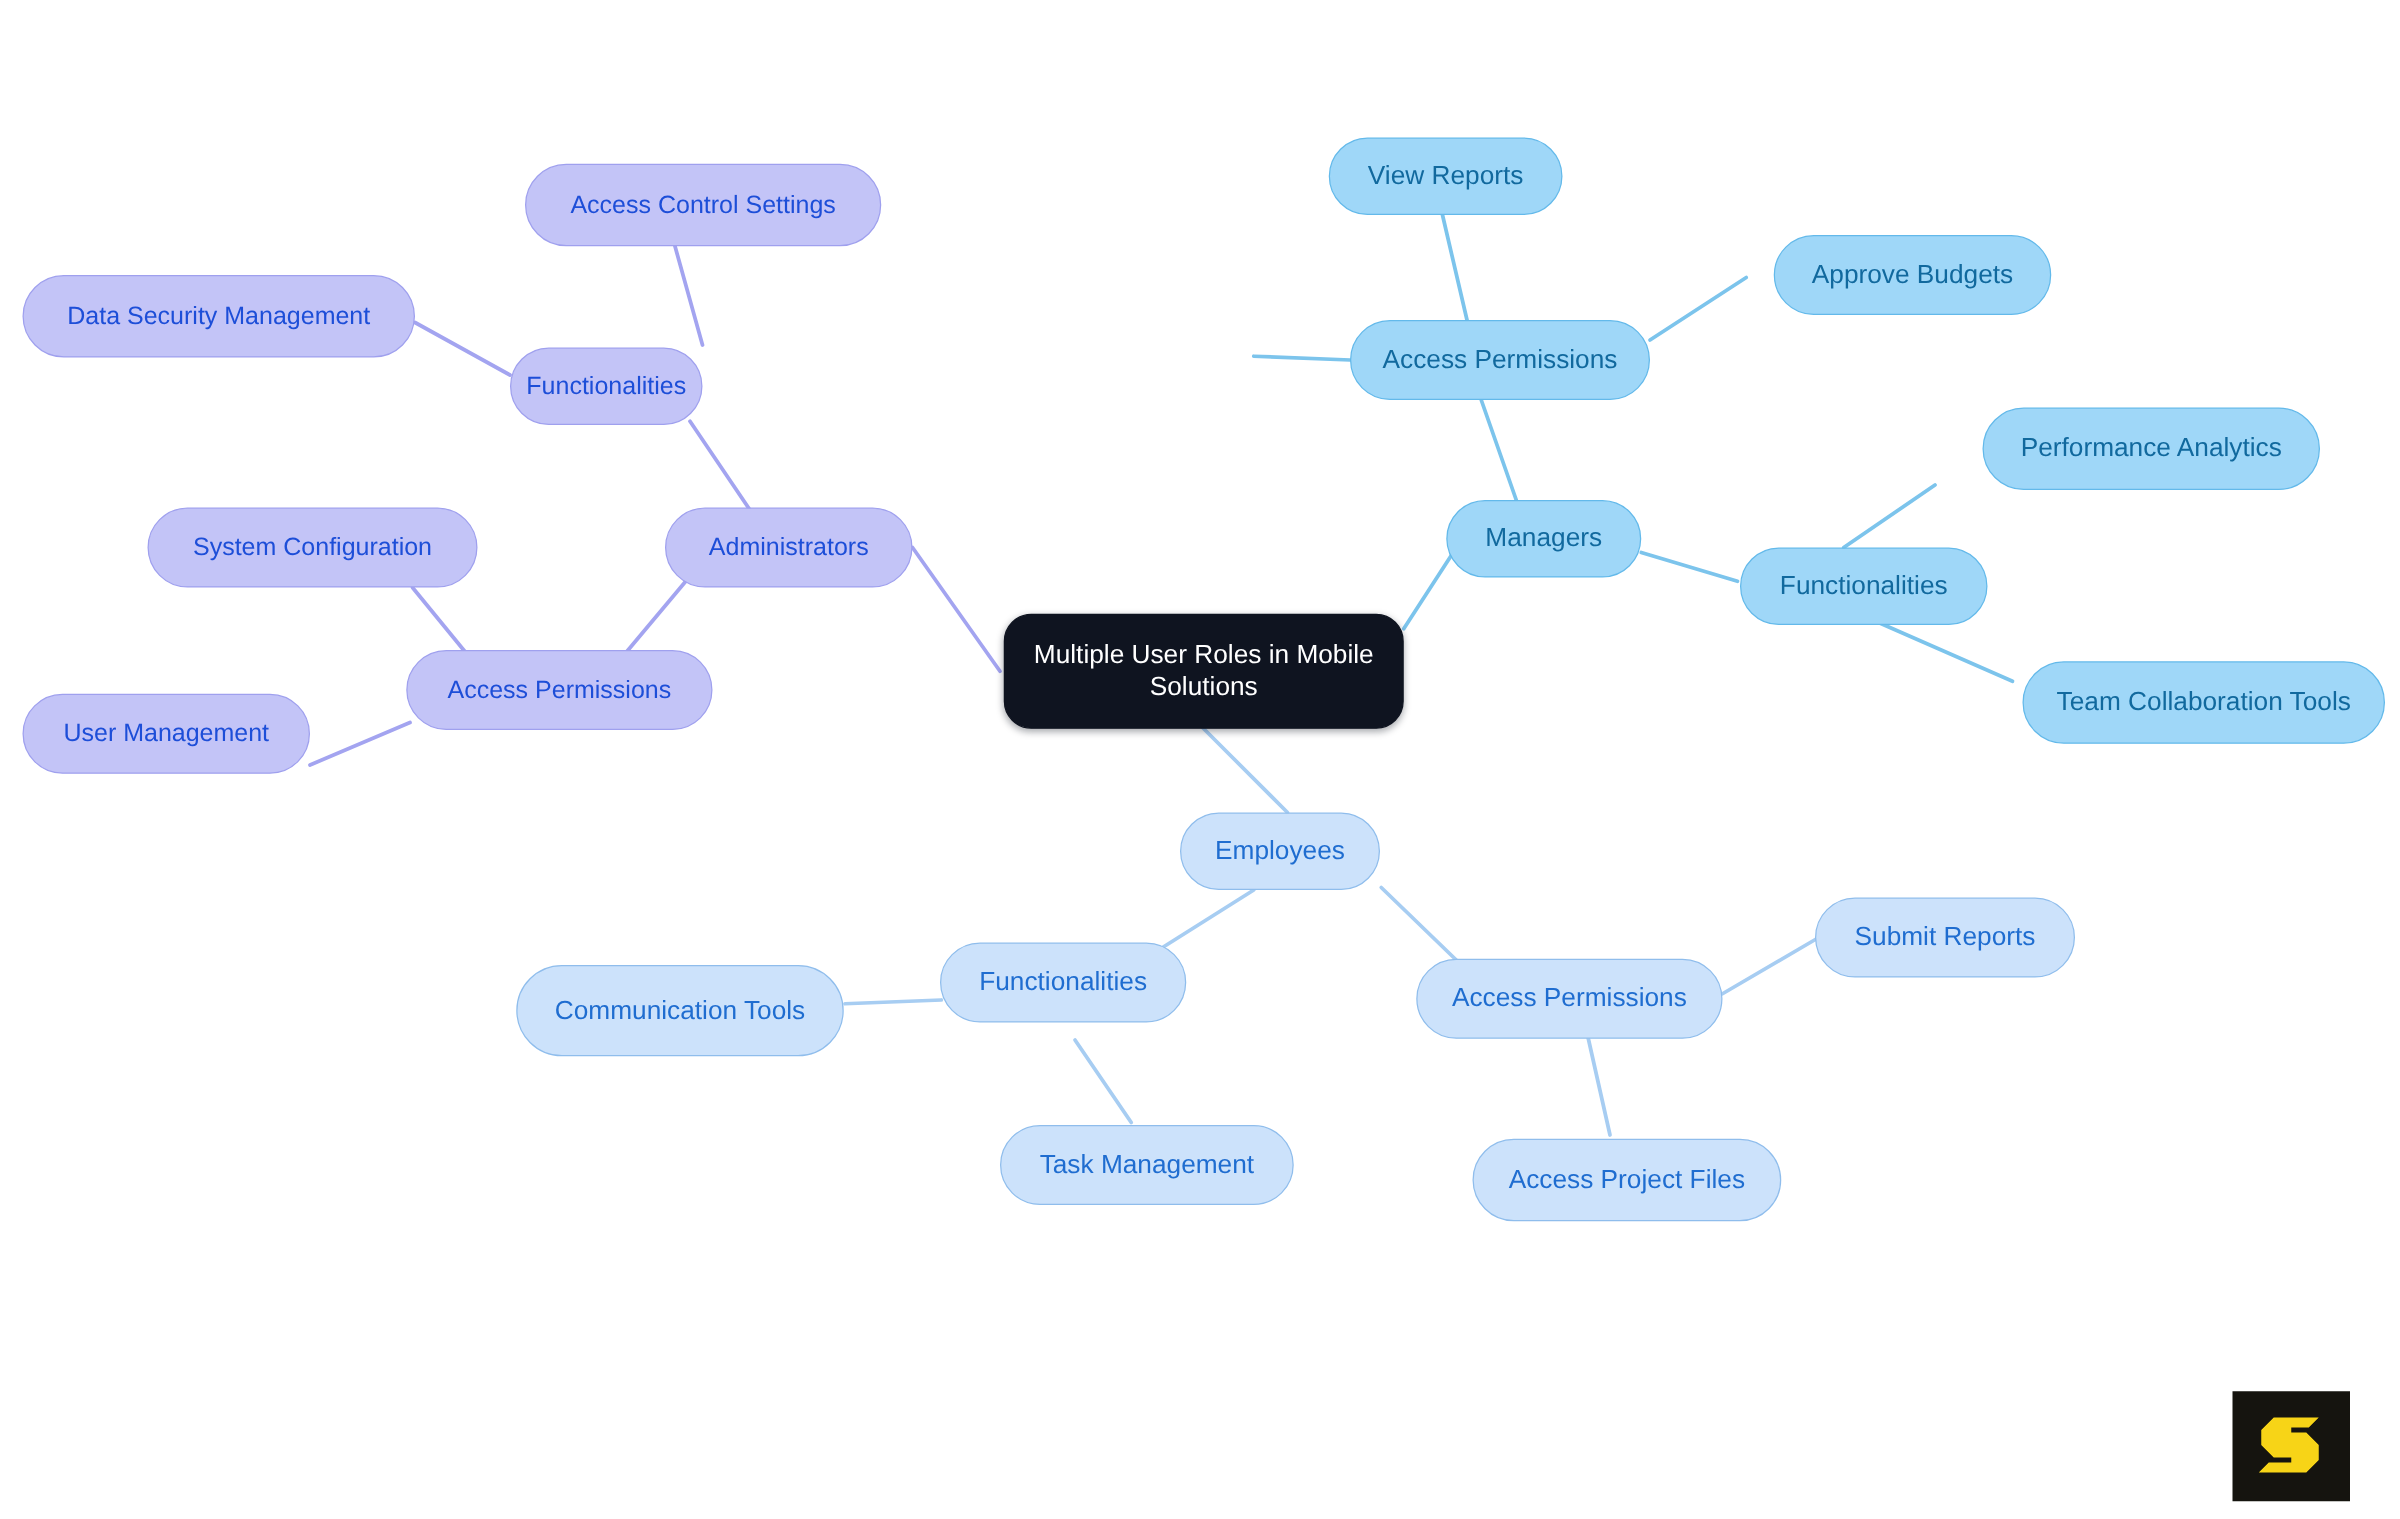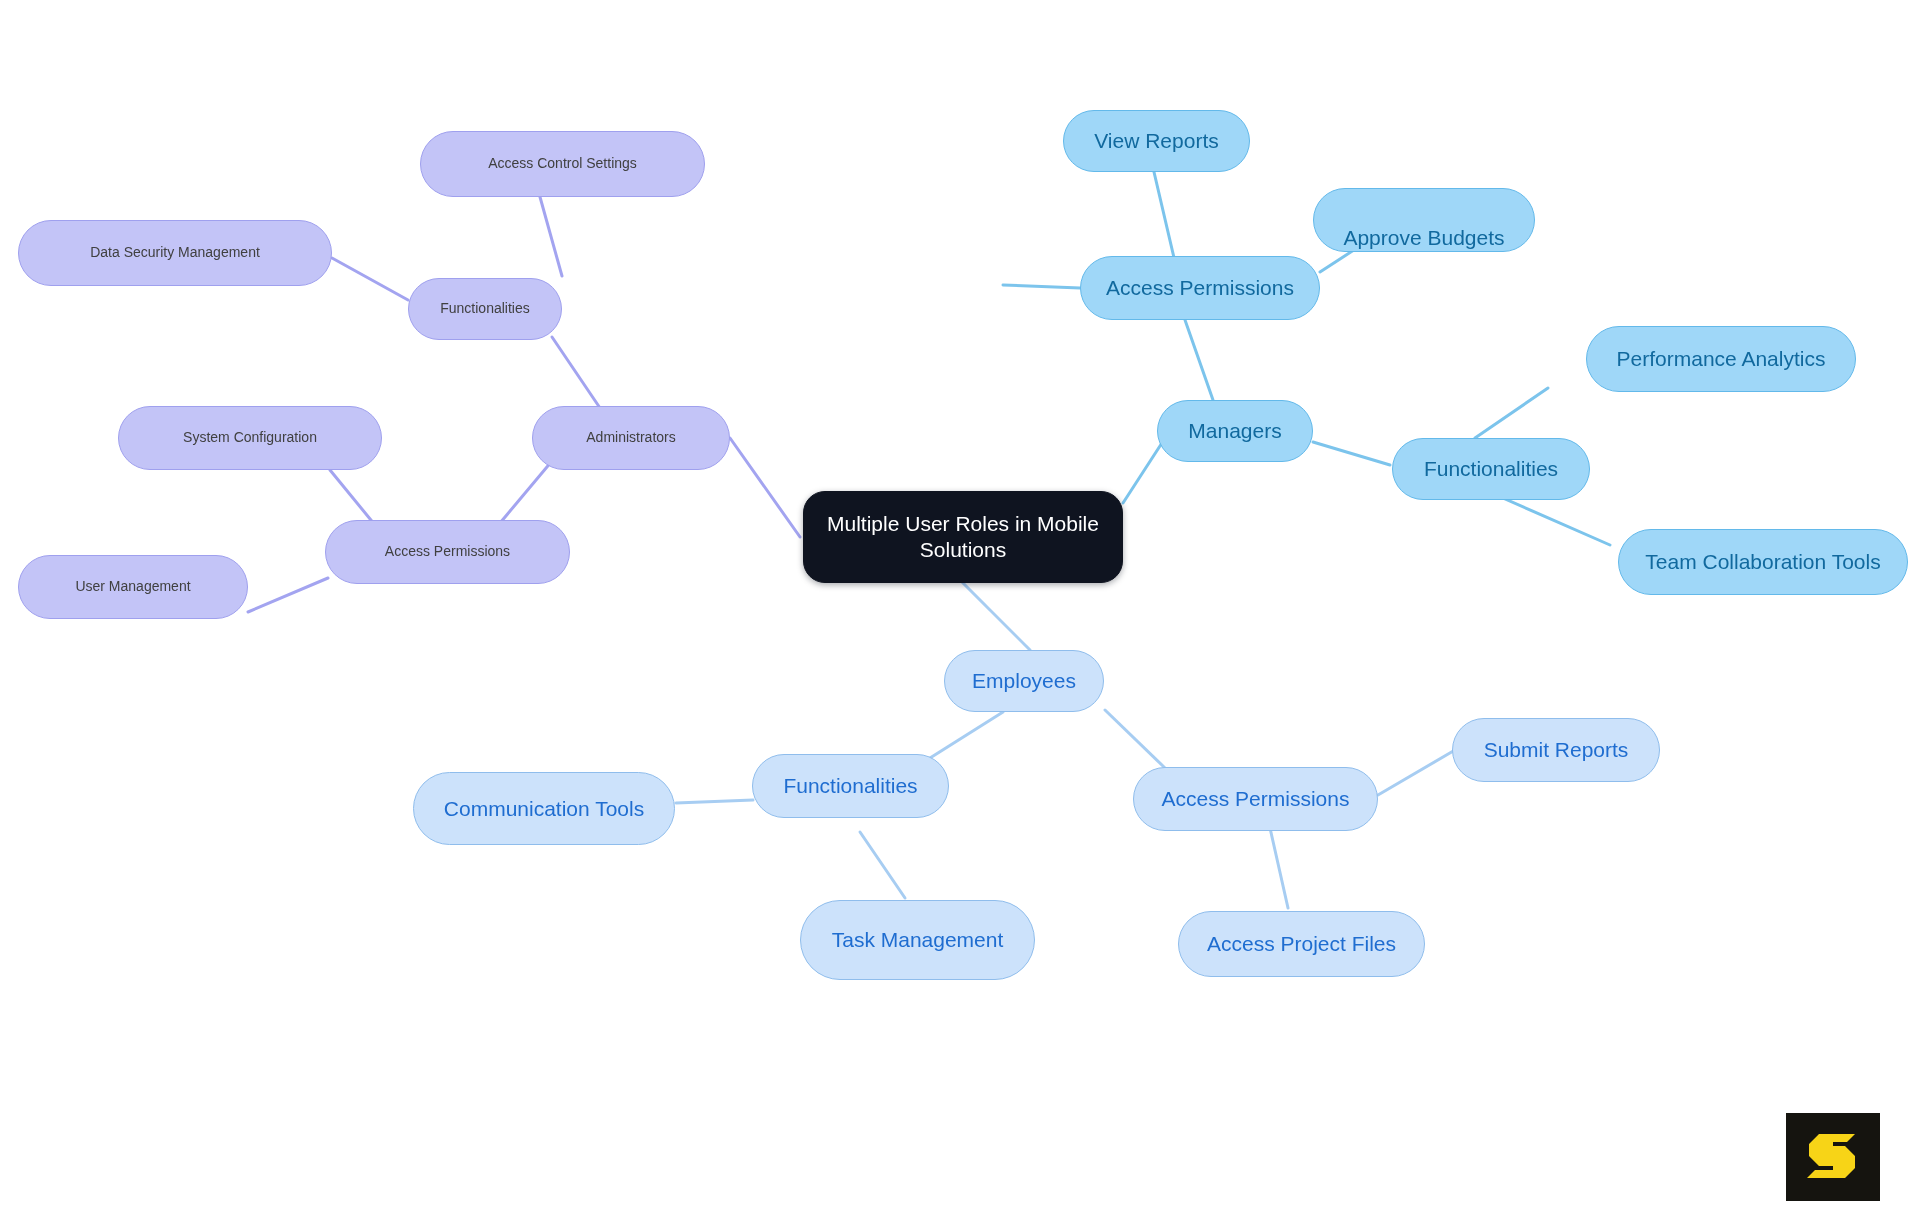--- a/index.html
+++ b/index.html
@@ -45,22 +45,22 @@
     color: #ffffff;
     border-radius: 22px;
     font-size: 21px;
     white-space: normal;
     padding: 0 22px;
     box-shadow: 0 2px 6px rgba(10,14,25,0.35);
   }
   .node.purple {
     background: #c3c4f7;
     border-color: #9fa0ee;
-    color: #404040;
-    font-size: 14px;
+    color: #1d4ed8;
+    font-size: 20px;
   }
   .node.blue-mid {
     background: #9fd7f8;
     border-color: #63b9ea;
     color: #11699e;
     font-size: 21px;
   }
   .node.blue-light {
     background: #cce2fb;
     border-color: #8fbdec;
@@ -152,21 +152,21 @@
 
   <div class="node blue-mid" style="left:1080px; top:256px; width:240px; height:64px;">
     <span>Access Permissions</span>
   </div>
 
   <div class="node blue-mid" style="left:1063px; top:110px; width:187px; height:62px;">
     <span>View Reports</span>
   </div>
 
 
-  <div class="node blue-mid" style="left:1313px; top:188px; width:222px; height:64px;align-items:flex-end;">
+  <div class="node blue-mid" style="left:1419px; top:188px; width:222px; height:64px;">
     <span>Approve Budgets</span>
   </div>
 
   <div class="node blue-mid" style="left:1392px; top:438px; width:198px; height:62px;">
     <span>Functionalities</span>
   </div>
 
   <div class="node blue-mid" style="left:1586px; top:326px; width:270px; height:66px;">
     <span>Performance Analytics</span>
   </div>
@@ -180,21 +180,21 @@
   </div>
 
   <div class="node blue-light" style="left:752px; top:754px; width:197px; height:64px;">
     <span>Functionalities</span>
   </div>
 
   <div class="node blue-light" style="left:413px; top:772px; width:262px; height:73px;">
     <span>Communication Tools</span>
   </div>
 
-  <div class="node blue-light" style="left:800px; top:900px; width:235px; height:80px;">
+  <div class="node blue-light" style="left:800px; top:900px; width:235px; height:64px;">
     <span>Task Management</span>
   </div>
 
   <div class="node blue-light" style="left:1133px; top:767px; width:245px; height:64px;">
     <span>Access Permissions</span>
   </div>
 
   <div class="node blue-light" style="left:1452px; top:718px; width:208px; height:64px;">
     <span>Submit Reports</span>
   </div>

